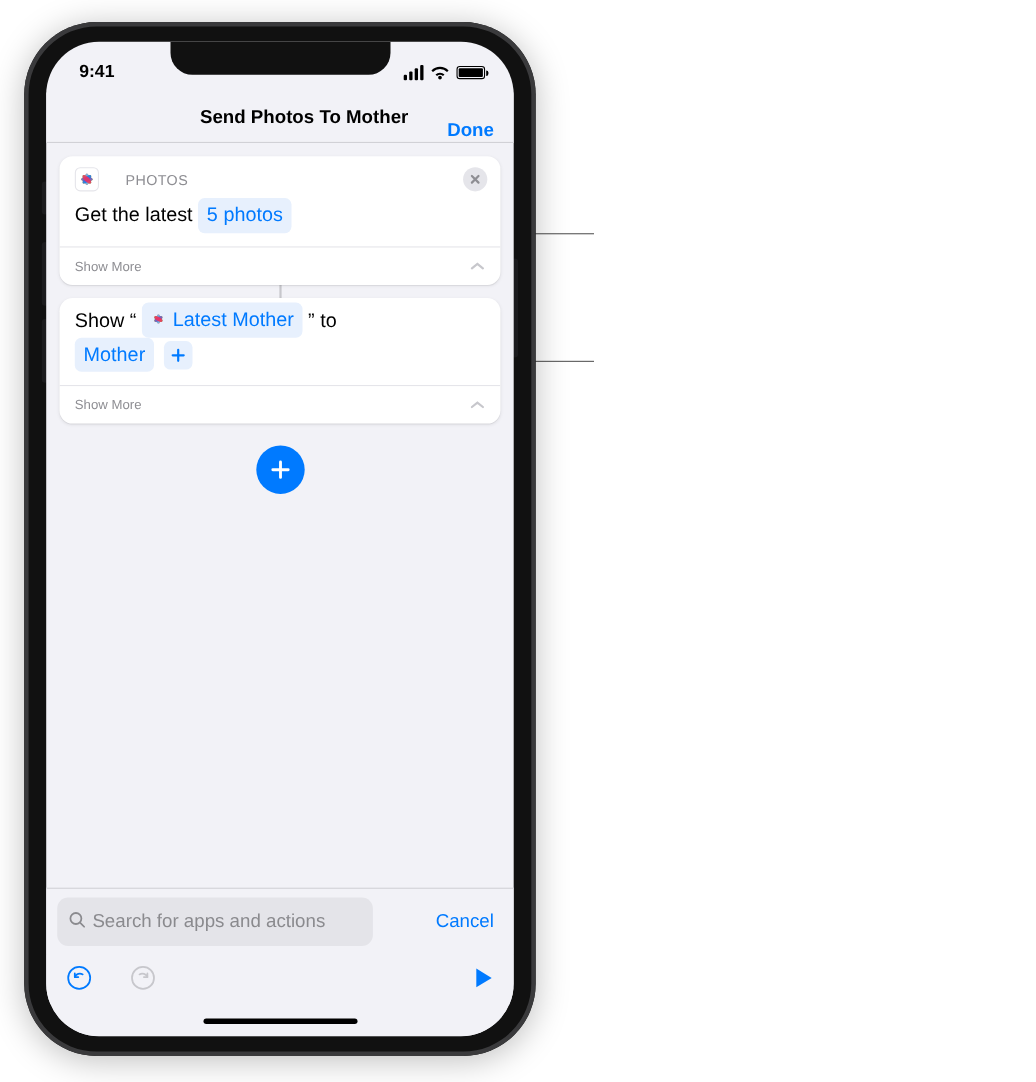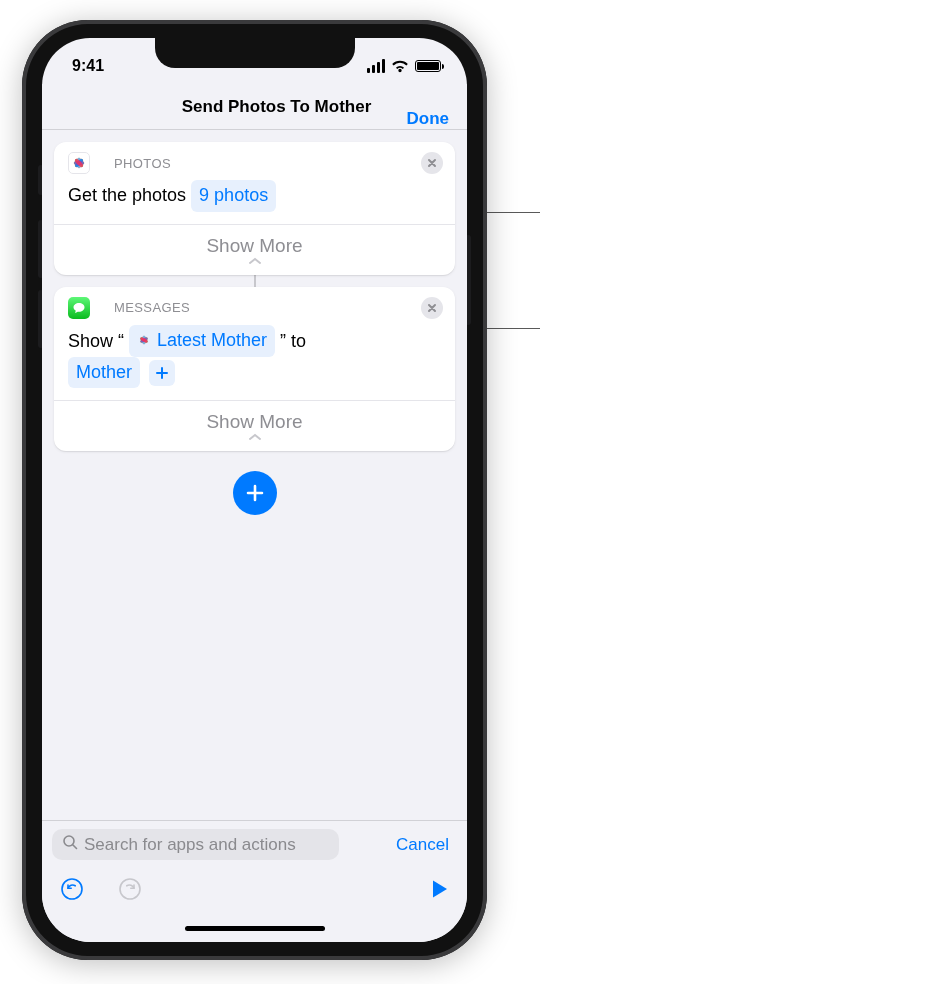--- a/index.html
+++ b/index.html
@@ -171,21 +171,21 @@
   }
   .token-plus {
     display:inline-flex; align-items:center; justify-content:center;
     width: 26px; height: 26px; vertical-align: middle;
     background: #e7f0fd; border-radius: 6px; margin-left: 4px;
   }
   .show-more {
     border-top: 0.5px solid #e5e5ea;
     padding: 10px 14px;
     display:flex; justify-content:space-between; align-items:center;
-    color:#8e8e93; font-size: 19px; flex-direction: column;
+    color:#8e8e93; font-size: 12px;
   }
   .chevron-up svg { display:block; }
 
   .app-icon { width: 22px; height: 22px; border-radius: 5px; display:flex;align-items:center;justify-content:center; }
   .photos-icon { background:#fff; border:0.5px solid #e5e5ea; }
   .messages-icon { background: linear-gradient(#5df777,#0bbb1f); }
 
   .big-add {
     margin-top: 20px;
     width: 44px; height: 44px; border-radius: 50%;
@@ -196,21 +196,21 @@
   .search-bar {
     padding: 8px 10px;
     display:flex; gap: 12px; align-items:center;
     background: #f2f2f7;
     border-top: 0.5px solid #d1d1d6;
   }
   .search-field {
     flex:1;
     background: #e4e4e9;
     border-radius: 10px;
-    height: 31px;
+    height: 44px;
     display:flex; align-items:center; gap:6px;
     padding: 0 10px;
     color:#8a8a8e; font-size:17px;
   }
   .search-cancel { color:#007aff; font-size:17px; padding-right:8px;margin-left:45px;}
 
   
   .toolbar {
     height: 46px;
     background: #f2f2f7;
@@ -291,48 +291,35 @@
             </svg>
           </span>
           <span class="card-app-name">PHOTOS</span>
           <span class="close-chip">
             <svg width="10" height="10" viewBox="0 0 10 10">
                 <path stroke="#8e8e93" stroke-width="2" stroke-linecap="round" d="M2 2l6 6M8 2l-6 6"></path>
               </svg>
           </span>
         </div>
         <div class="card-body">
-          <span>Get the photos </span><span class="token">9 photos</span>
+          <span>Get the latest </span><span class="token">5 photos</span>
         </div>
         <div class="show-more">
           <span>Show More</span>
           <span class="chevron-up">
             <svg width="14" height="8" viewBox="0 0 14 8">
                 <path fill="none" stroke="#c7c7cc" stroke-width="2" stroke-linecap="round" d="M2 6l5-4 5 4"></path>
               </svg>
           </span>
         </div>
       </div>
 
       <div class="connector"></div>
 
       <div class="card">
-        <div class="card-head">
-          <span class="app-icon messages-icon">
-            <svg width="14" height="14" viewBox="0 0 14 14">
-                <path fill="#fff" d="M7 2C4 2 1.5 3.9 1.5 6.3c0 1.4.9 2.7 2.3 3.5-.1.7-.5 1.4-1 1.9 1 0 2.1-.4 2.9-1 .4.1.9.1 1.3.1 3 0 5.5-1.9 5.5-4.5S10 2 7 2Z"></path>
-              </svg>
-          </span>
-          <span class="card-app-name">MESSAGES</span>
-          <span class="close-chip">
-            <svg width="10" height="10" viewBox="0 0 10 10">
-                <path stroke="#8e8e93" stroke-width="2" stroke-linecap="round" d="M2 2l6 6M8 2l-6 6"></path>
-              </svg>
-          </span>
-        </div>
         <div class="card-body">
           <span>Show</span>
           “
           <span class="token">
             <svg width="14" height="14" viewBox="0 0 16 16">
               <g transform="translate(8,8)">
                 <ellipse rx="2" ry="4.8" fill="#ff3b30" opacity=".85"></ellipse>
                 <ellipse rx="2" ry="4.8" fill="#ffcc00" opacity=".85" transform="rotate(60)"></ellipse>
                 <ellipse rx="2" ry="4.8" fill="#34c759" opacity=".85" transform="rotate(120)"></ellipse>
                 <ellipse rx="2" ry="4.8" fill="#5ac8fa" opacity=".85" transform="rotate(180)"></ellipse>

